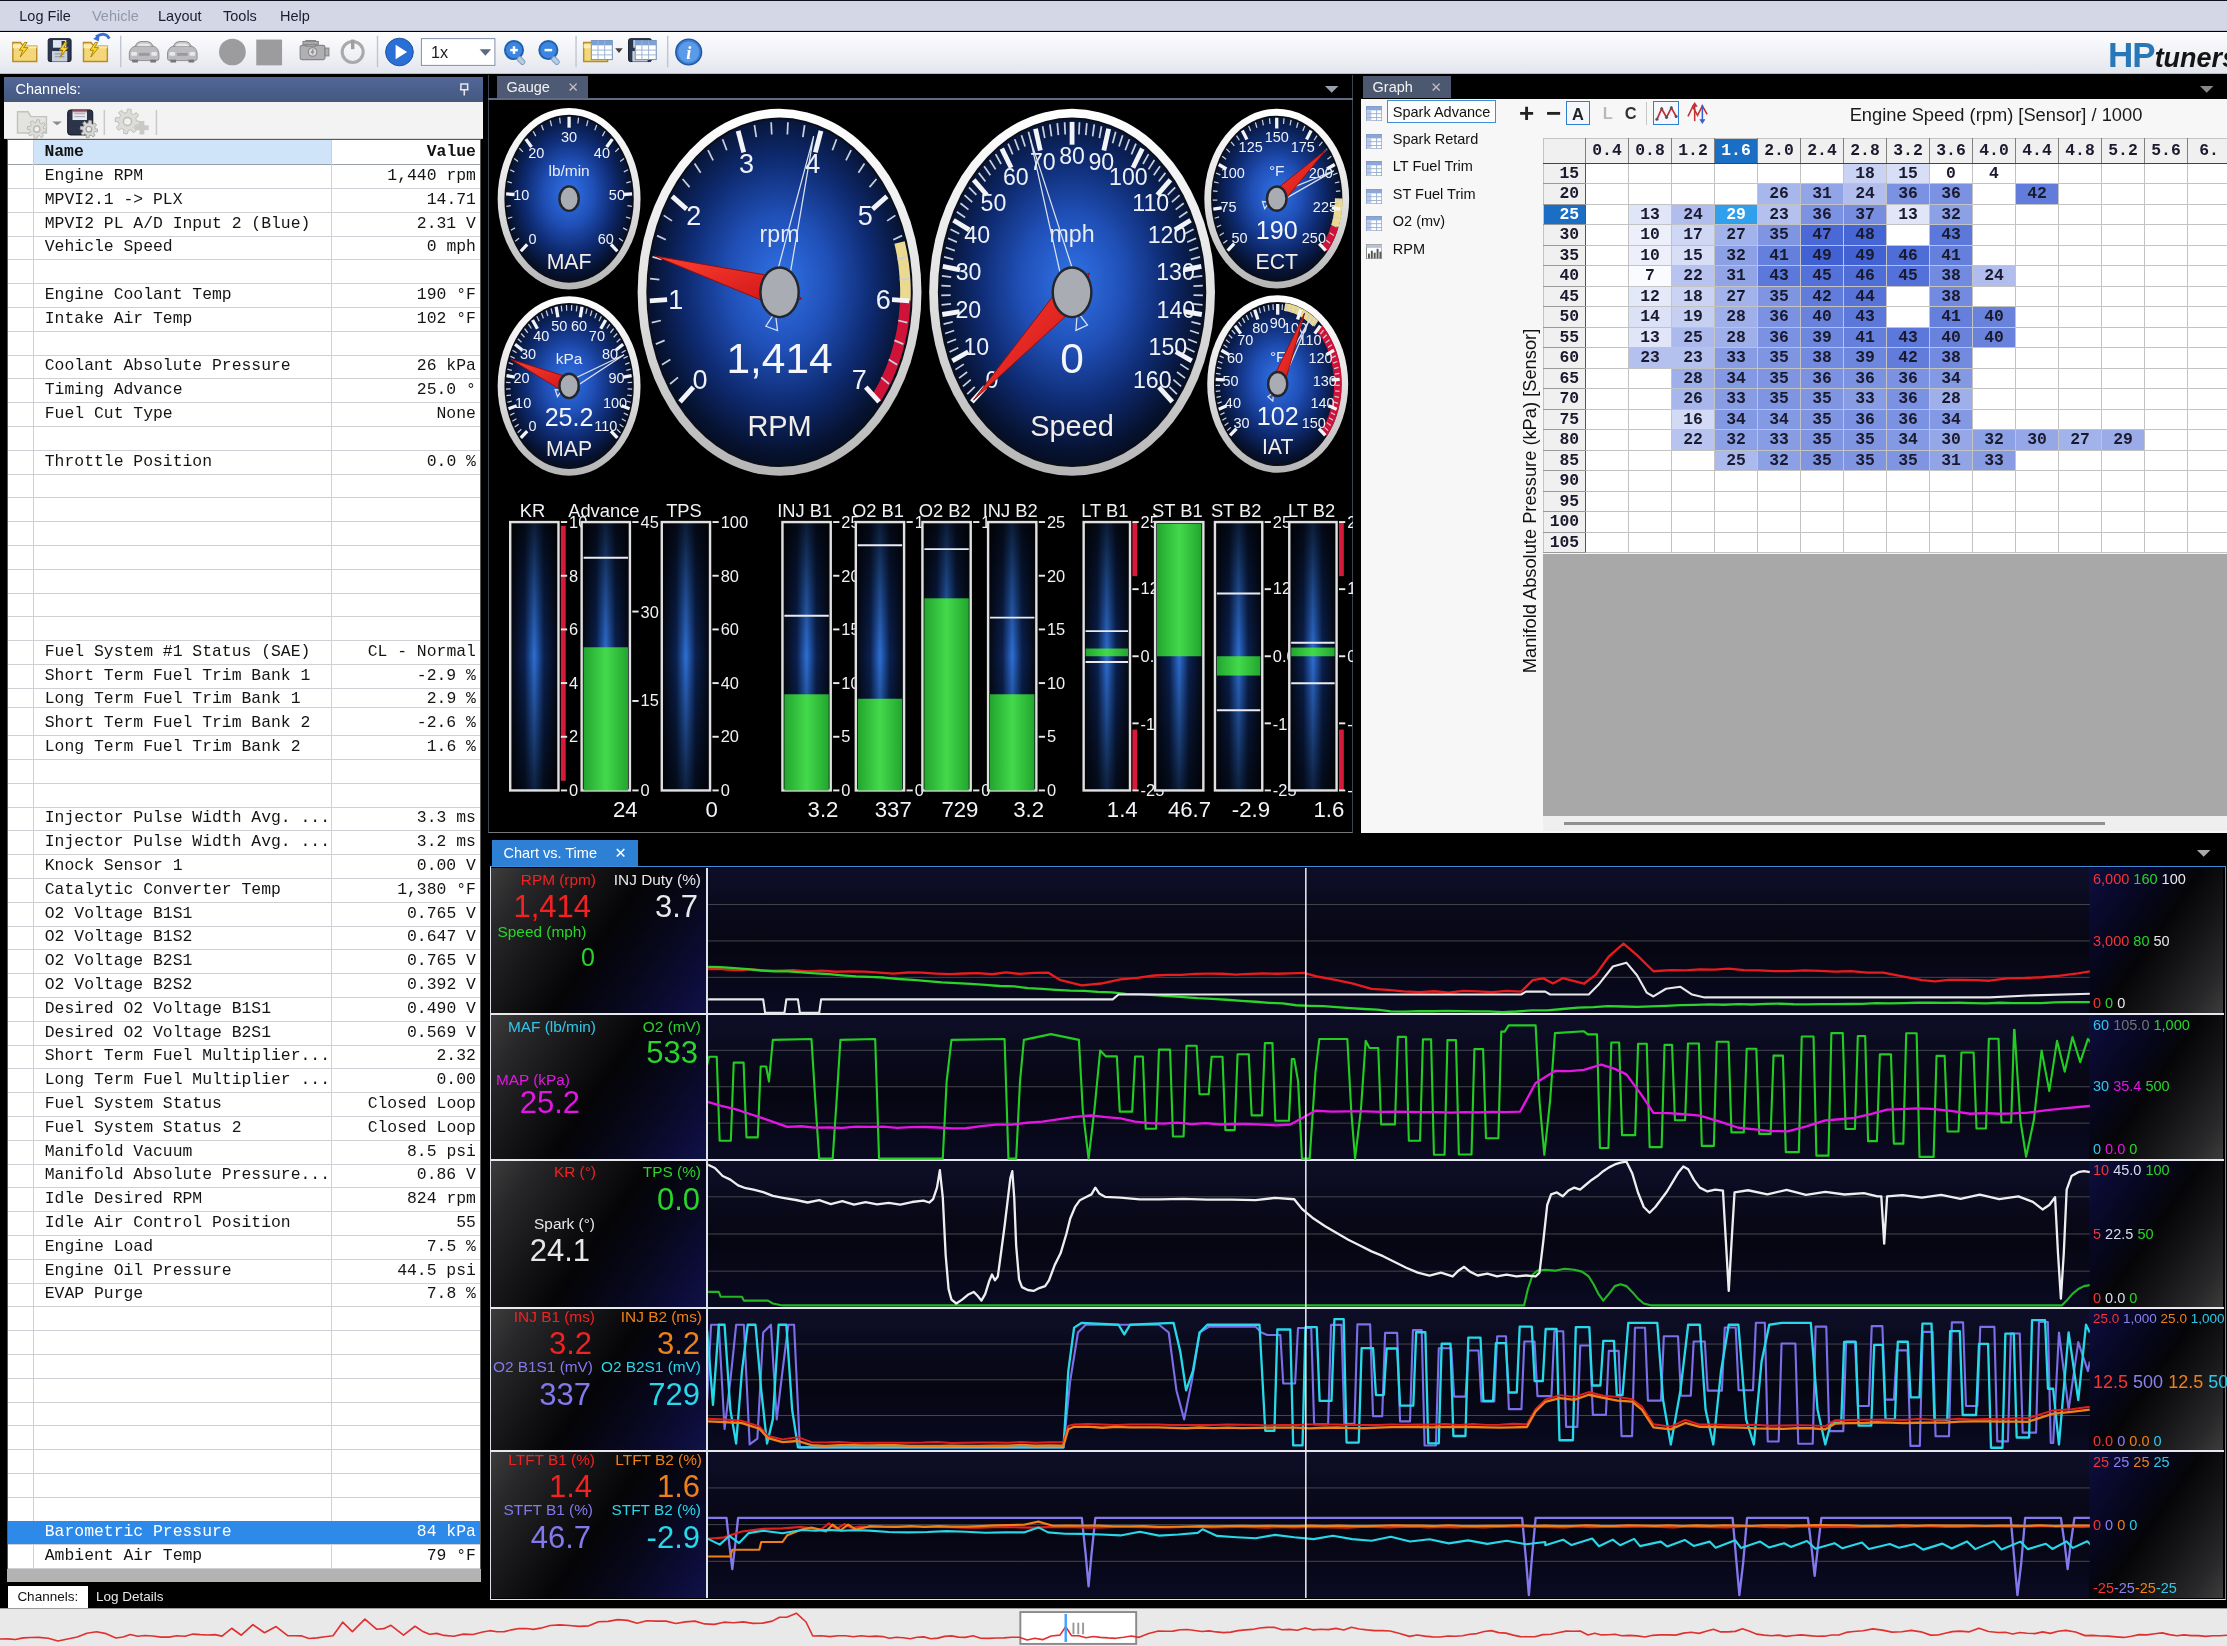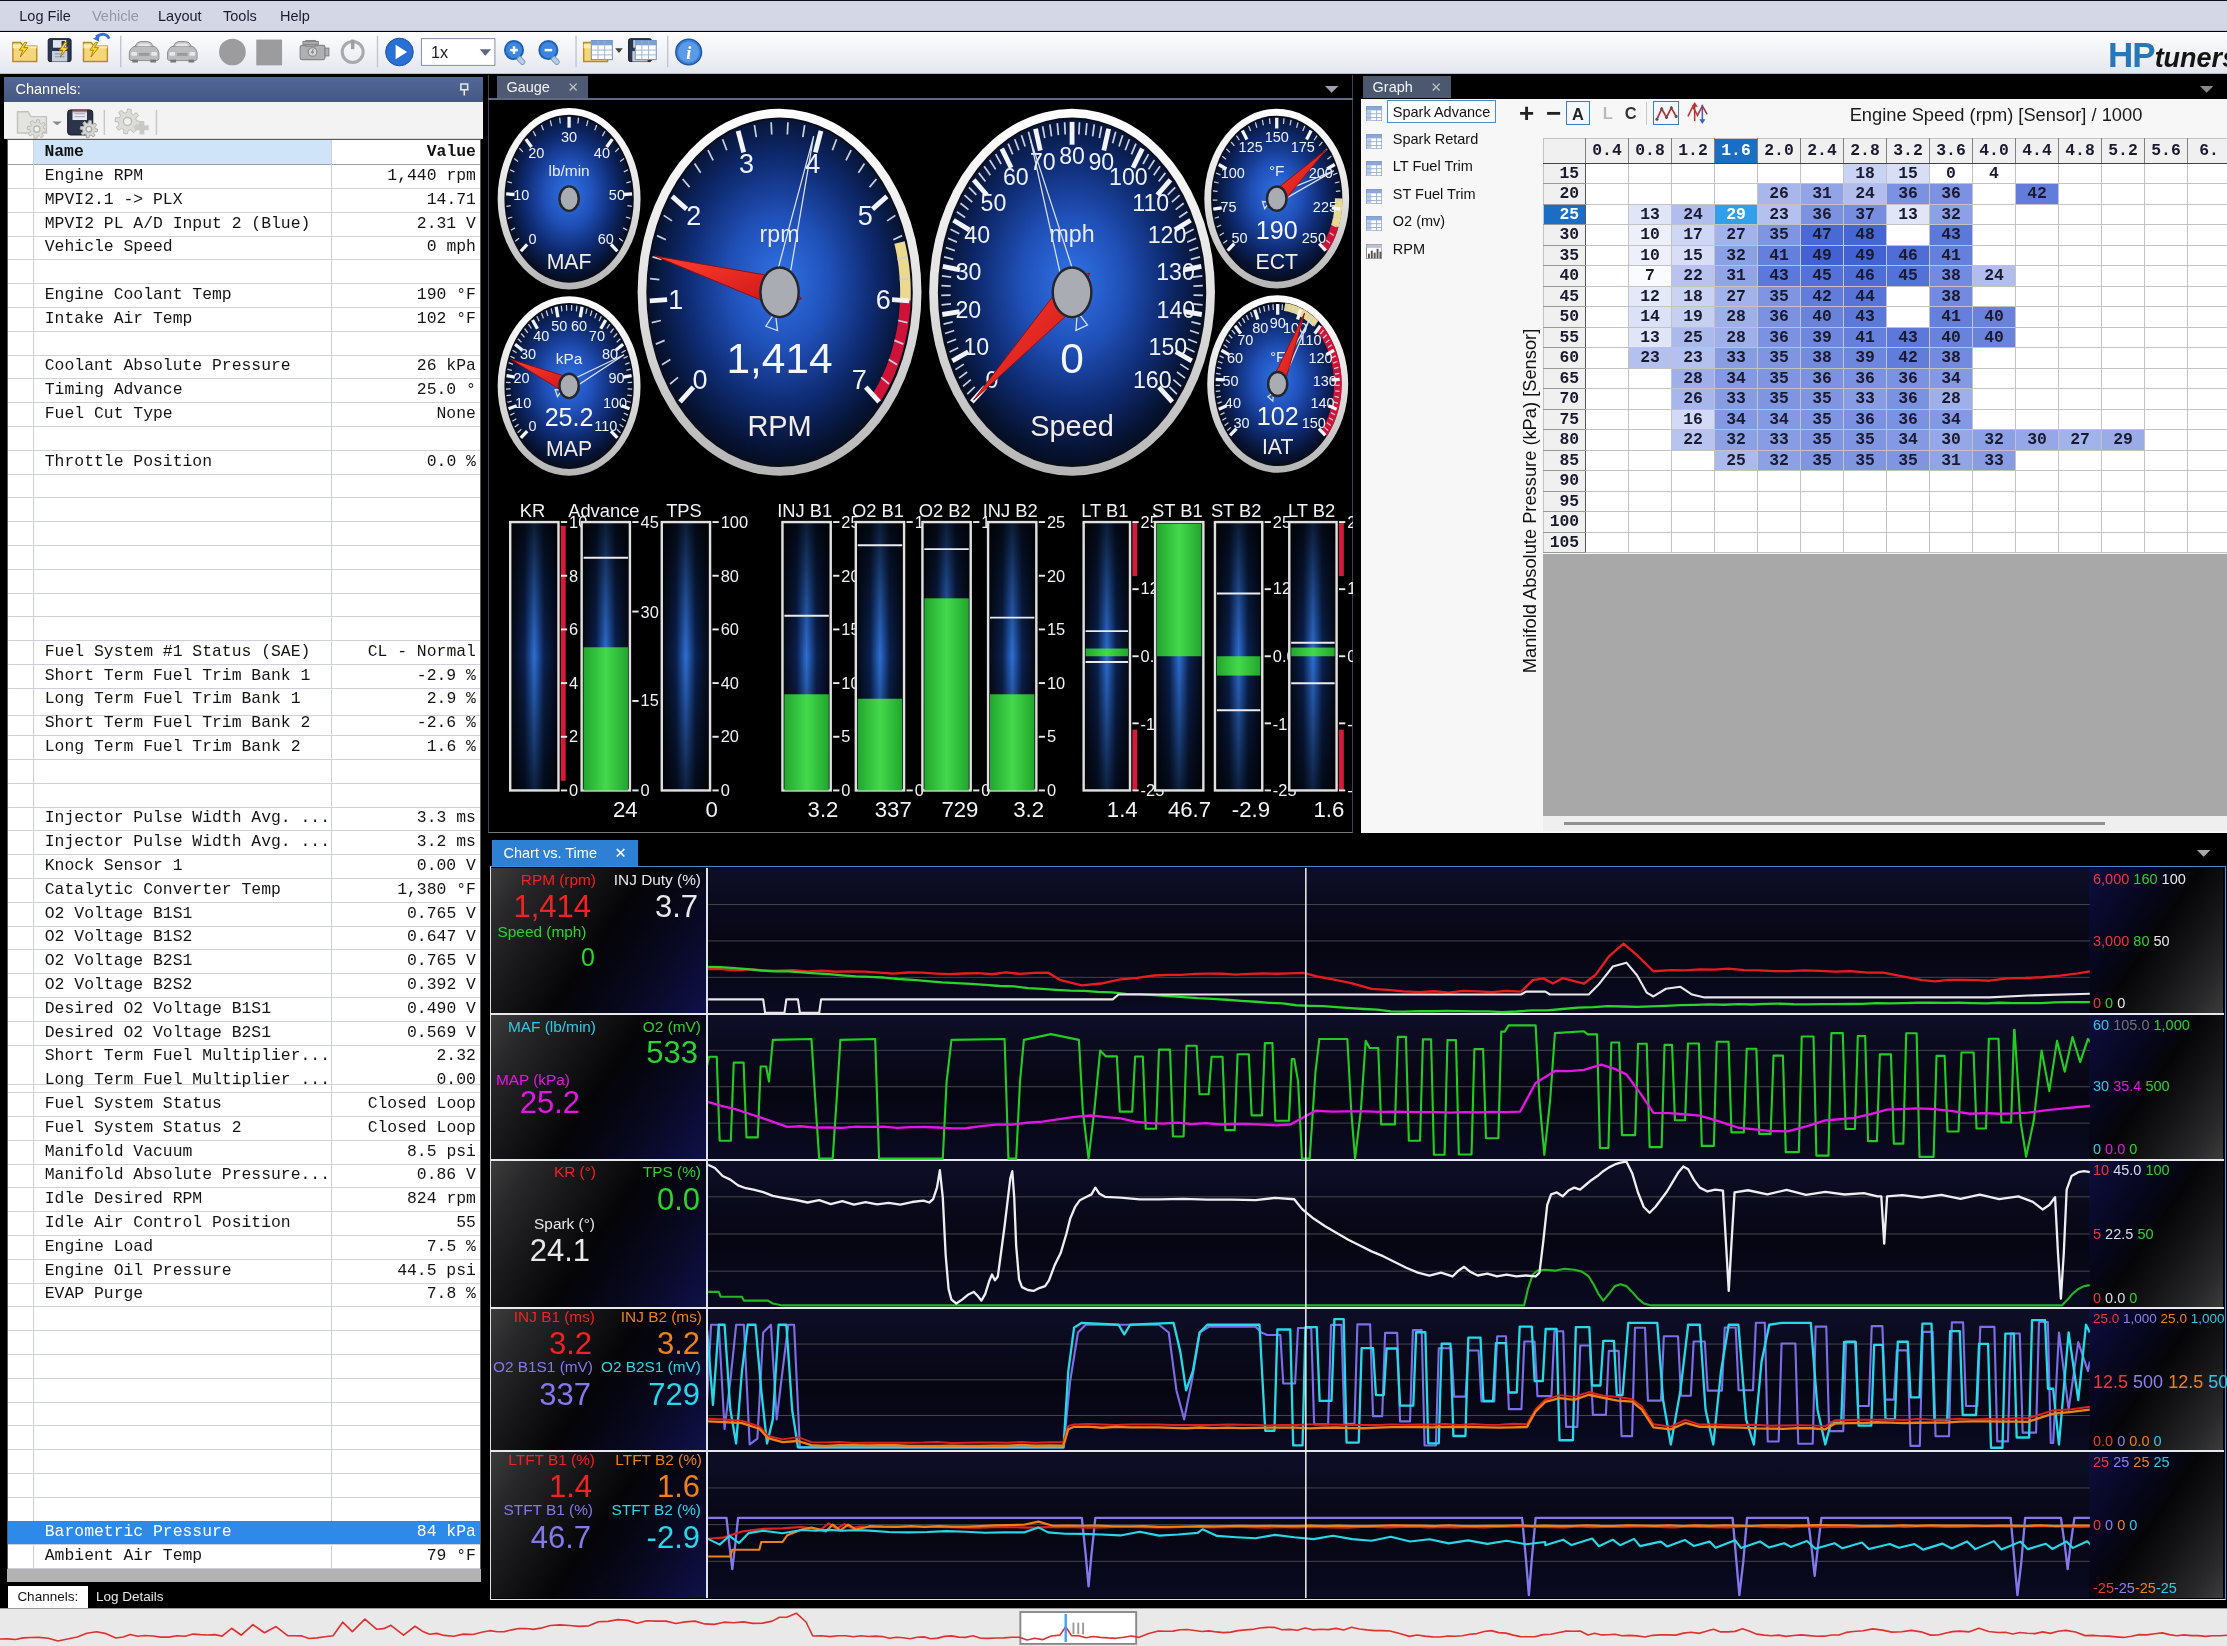--- a/index.html
+++ b/index.html
@@ -312,21 +312,21 @@
           <div class="cv"></div>
         </div>
 <div class="crow" style="top:476px;height:24px">
           <div class="cn">Fuel System #1 Status (SAE)</div>
           <div class="cv">CL - Normal</div>
         </div>
 <div class="crow" style="top:500px;height:24px">
           <div class="cn">Short Term Fuel Trim Bank 1</div>
           <div class="cv">-2.9 %</div>
         </div>
-<div class="crow" style="top:523px;height:28px">
+<div class="crow" style="top:523px;height:20px">
           <div class="cn">Long Term Fuel Trim Bank 1</div>
           <div class="cv">2.9 %</div>
         </div>
 <div class="crow" style="top:547px;height:24px">
           <div class="cn">Short Term Fuel Trim Bank 2</div>
           <div class="cv">-2.6 %</div>
         </div>
 <div class="crow" style="top:571px;height:24px">
           <div class="cn">Long Term Fuel Trim Bank 2</div>
           <div class="cv">1.6 %</div>
@@ -372,21 +372,21 @@
           <div class="cv">0.392 V</div>
         </div>
 <div class="crow" style="top:833px;height:24px">
           <div class="cn">Desired O2 Voltage B1S1</div>
           <div class="cv">0.490 V</div>
         </div>
 <div class="crow" style="top:857px;height:24px">
           <div class="cn">Desired O2 Voltage B2S1</div>
           <div class="cv">0.569 V</div>
         </div>
-<div class="crow" style="top:880px;height:40px">
+<div class="crow" style="top:880px;height:24px">
           <div class="cn">Short Term Fuel Multiplier...</div>
           <div class="cv">2.32</div>
         </div>
 <div class="crow" style="top:904px;height:24px">
           <div class="cn">Long Term Fuel Multiplier ...</div>
           <div class="cv">0.00</div>
         </div>
 <div class="crow" style="top:928px;height:24px">
           <div class="cn">Fuel System Status</div>
           <div class="cv">Closed Loop</div>

